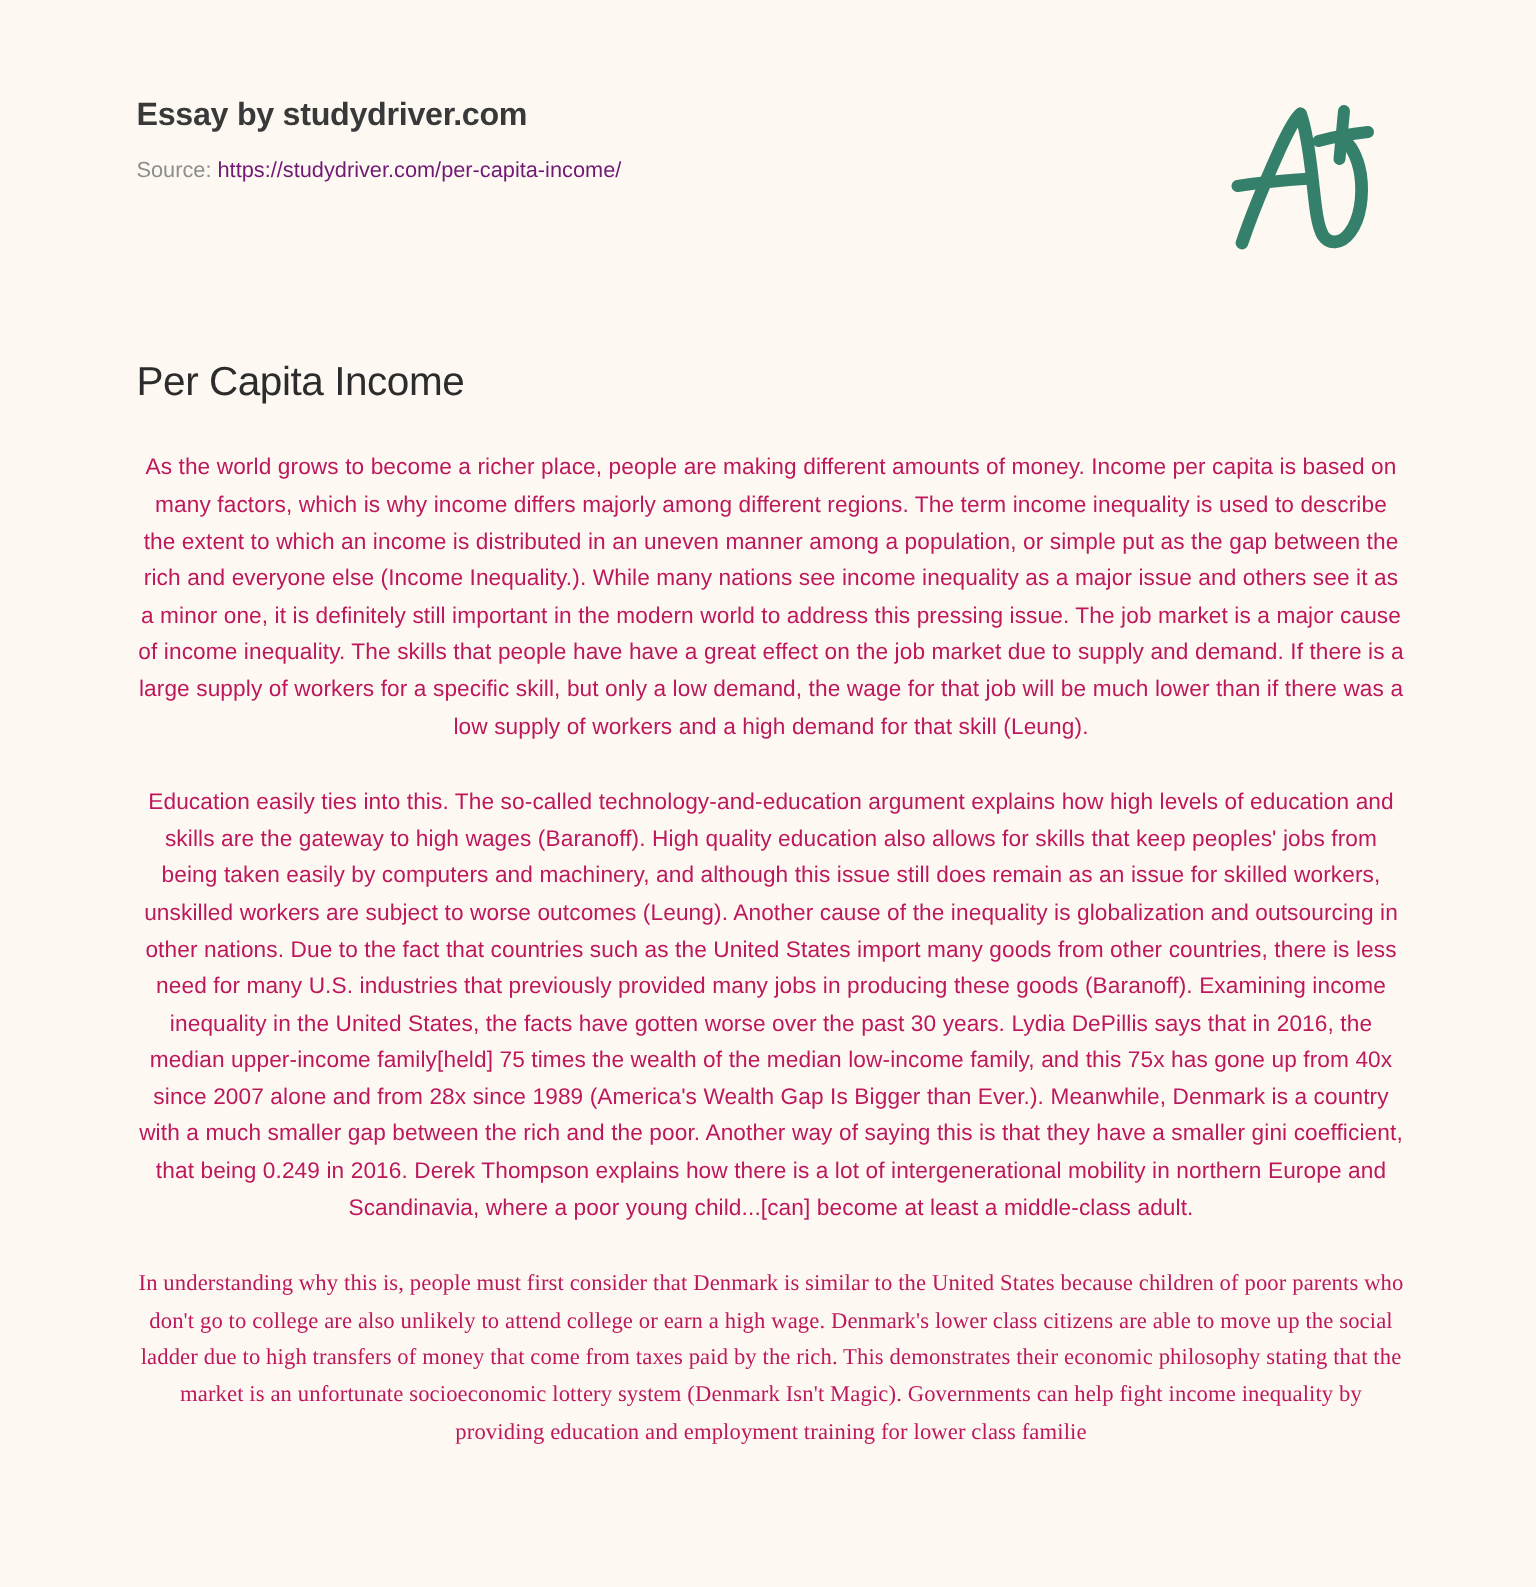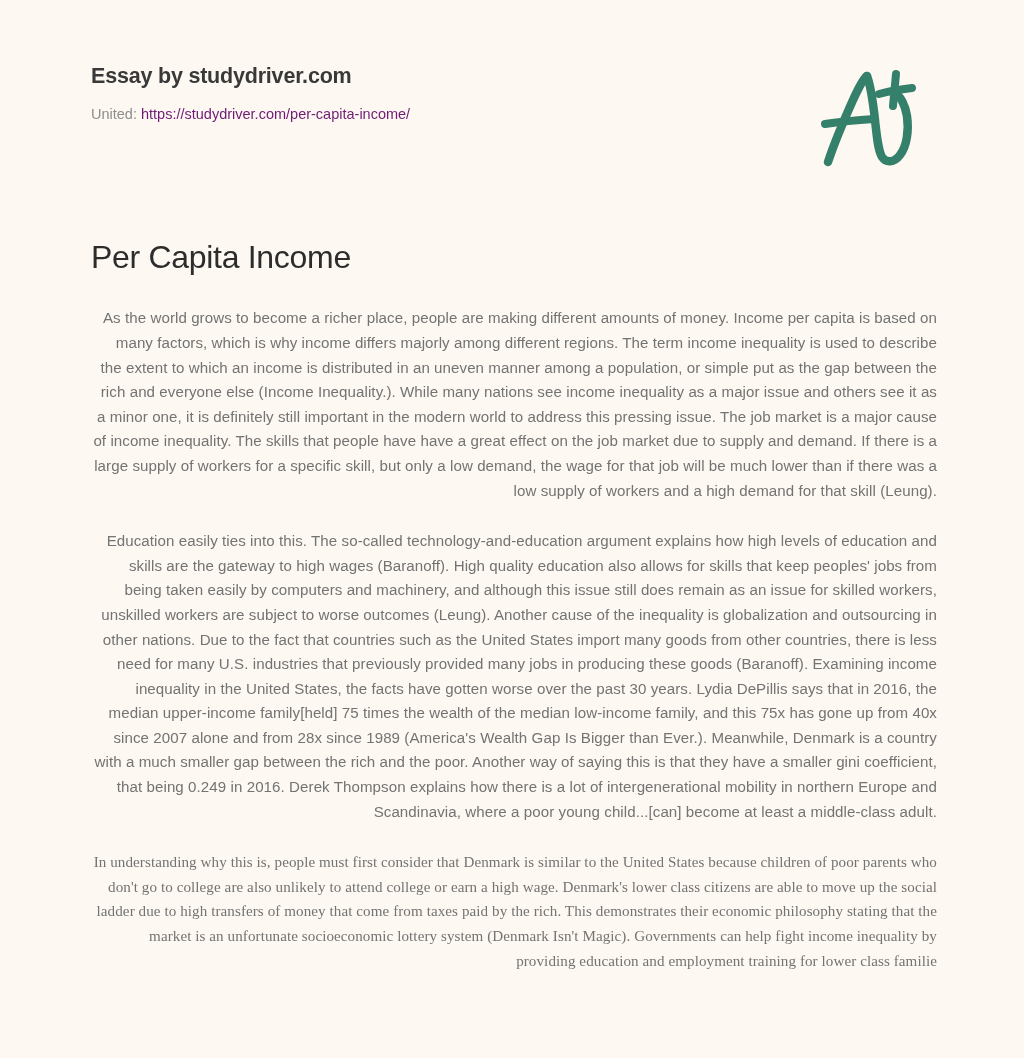--- a/index.html
+++ b/index.html
@@ -73,49 +73,49 @@
   
   .article {
     position: absolute;
     left: 91px;
     top: 238px;
     width: 846px;
   }
 
   .article-title {
     margin: 0 0 30px 0;
-    font-size: 32px;
+    font-size: 27px;
     font-weight: normal;
     letter-spacing: -0.3px;
     color: #2c2c2c;
     line-height: 1.2;
   }
 
   .body-text p {
     margin: 0 0 26px 0;
     font-size: 15.1px;
     line-height: 24.6px;
-    color: #737373;
-    text-align: right;
+    color: #be185d;
+    text-align: center;
     letter-spacing: 0.005em;
   }
   .body-text p:last-child { margin-bottom: 0; font-family: Liberation Serif, serif; }
 </style>
 </head>
 <body>
 
 <div class="page">
 
   <div class="header">
 
     <div class="brand-block">
       <div class="brand-title">Essay by studydriver.com</div>
 
       <div class="source-line">
-        <span>United:</span>
+        <span>Source:</span>
         <a class="source-link" href="#">https://studydriver.com/per-capita-income/</a>
       </div>
     </div>
 
     <div class="logo">
       <svg width="120" height="108" viewBox="0 0 120 108" aria-hidden="true">
         <g fill="none" stroke="#35806a" stroke-linecap="round" stroke-linejoin="round">
 
           <path d="M20 100 C 26 82, 36 58, 45 38 C 50 27, 55 17, 59 14" stroke-width="8.5"></path>
 

